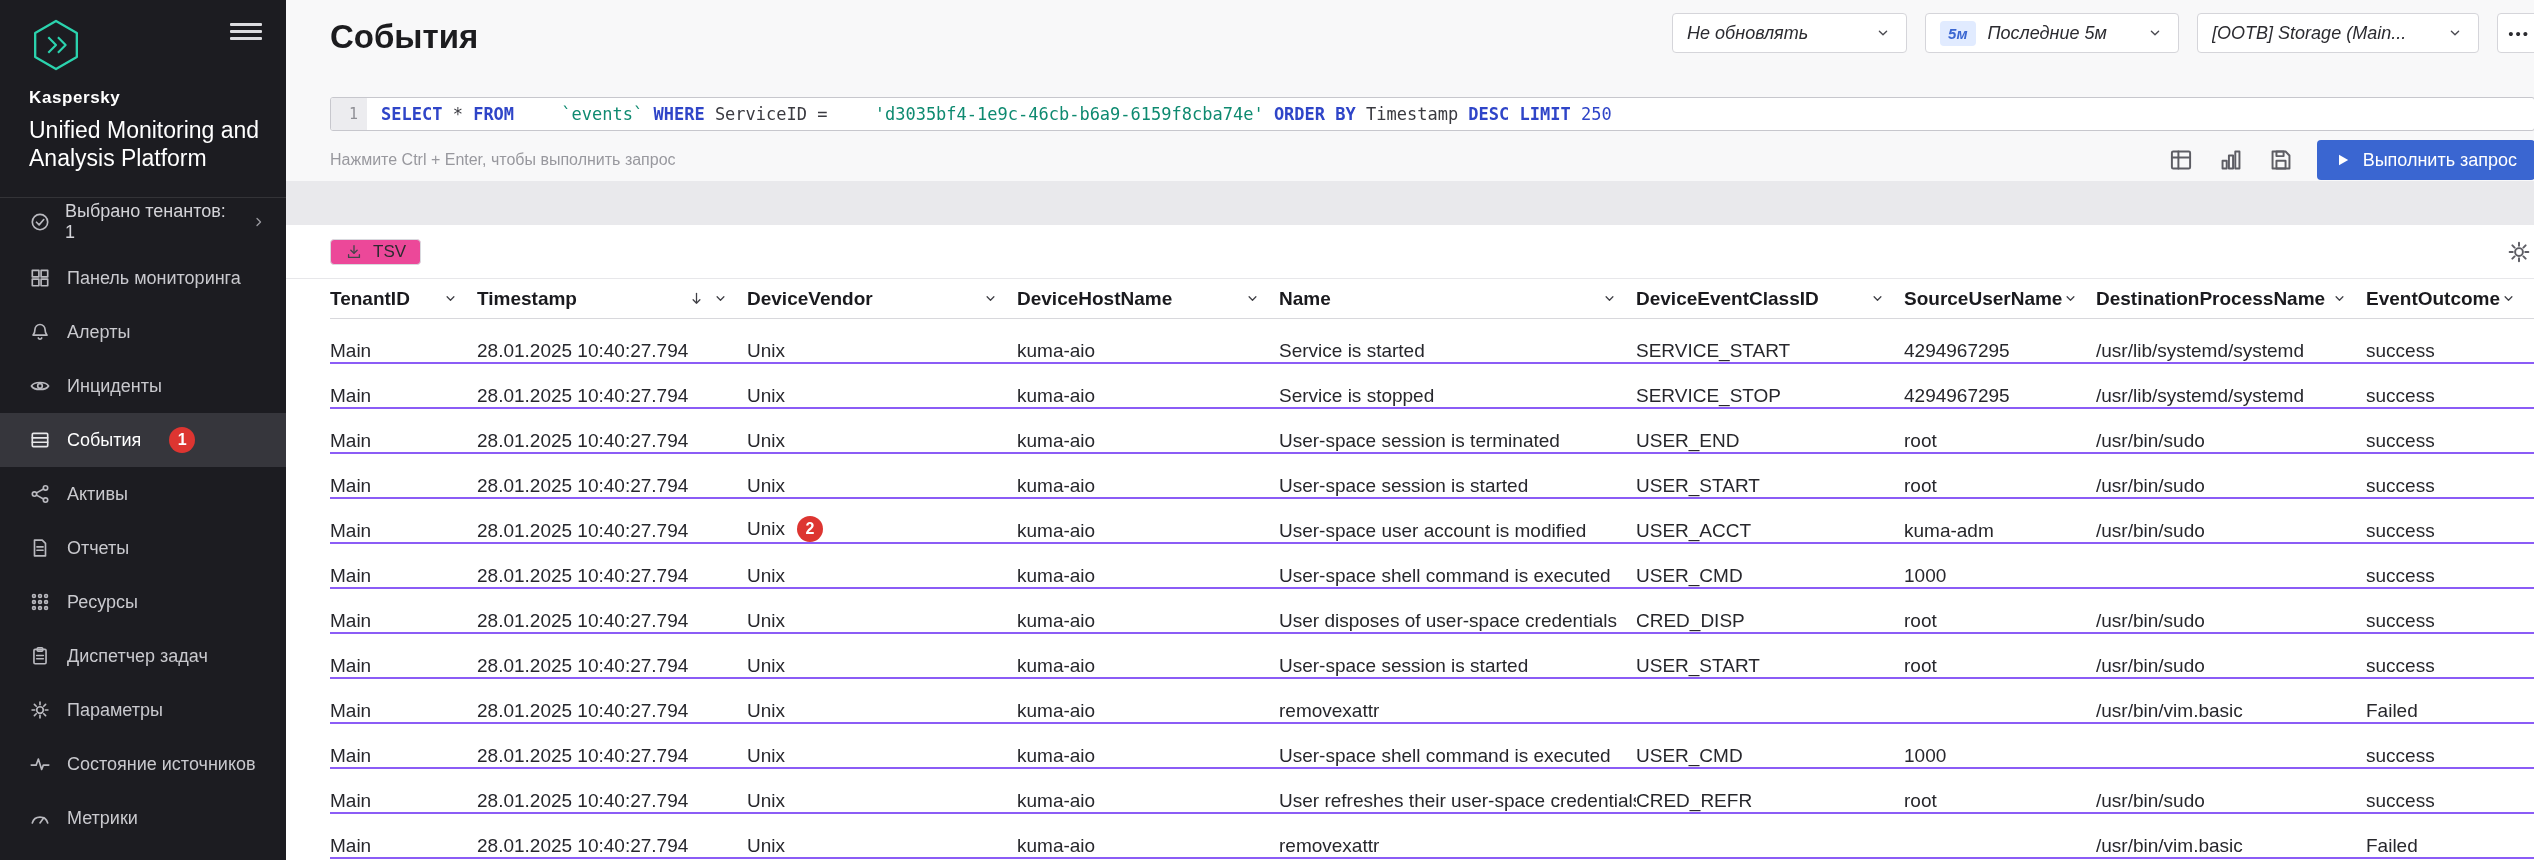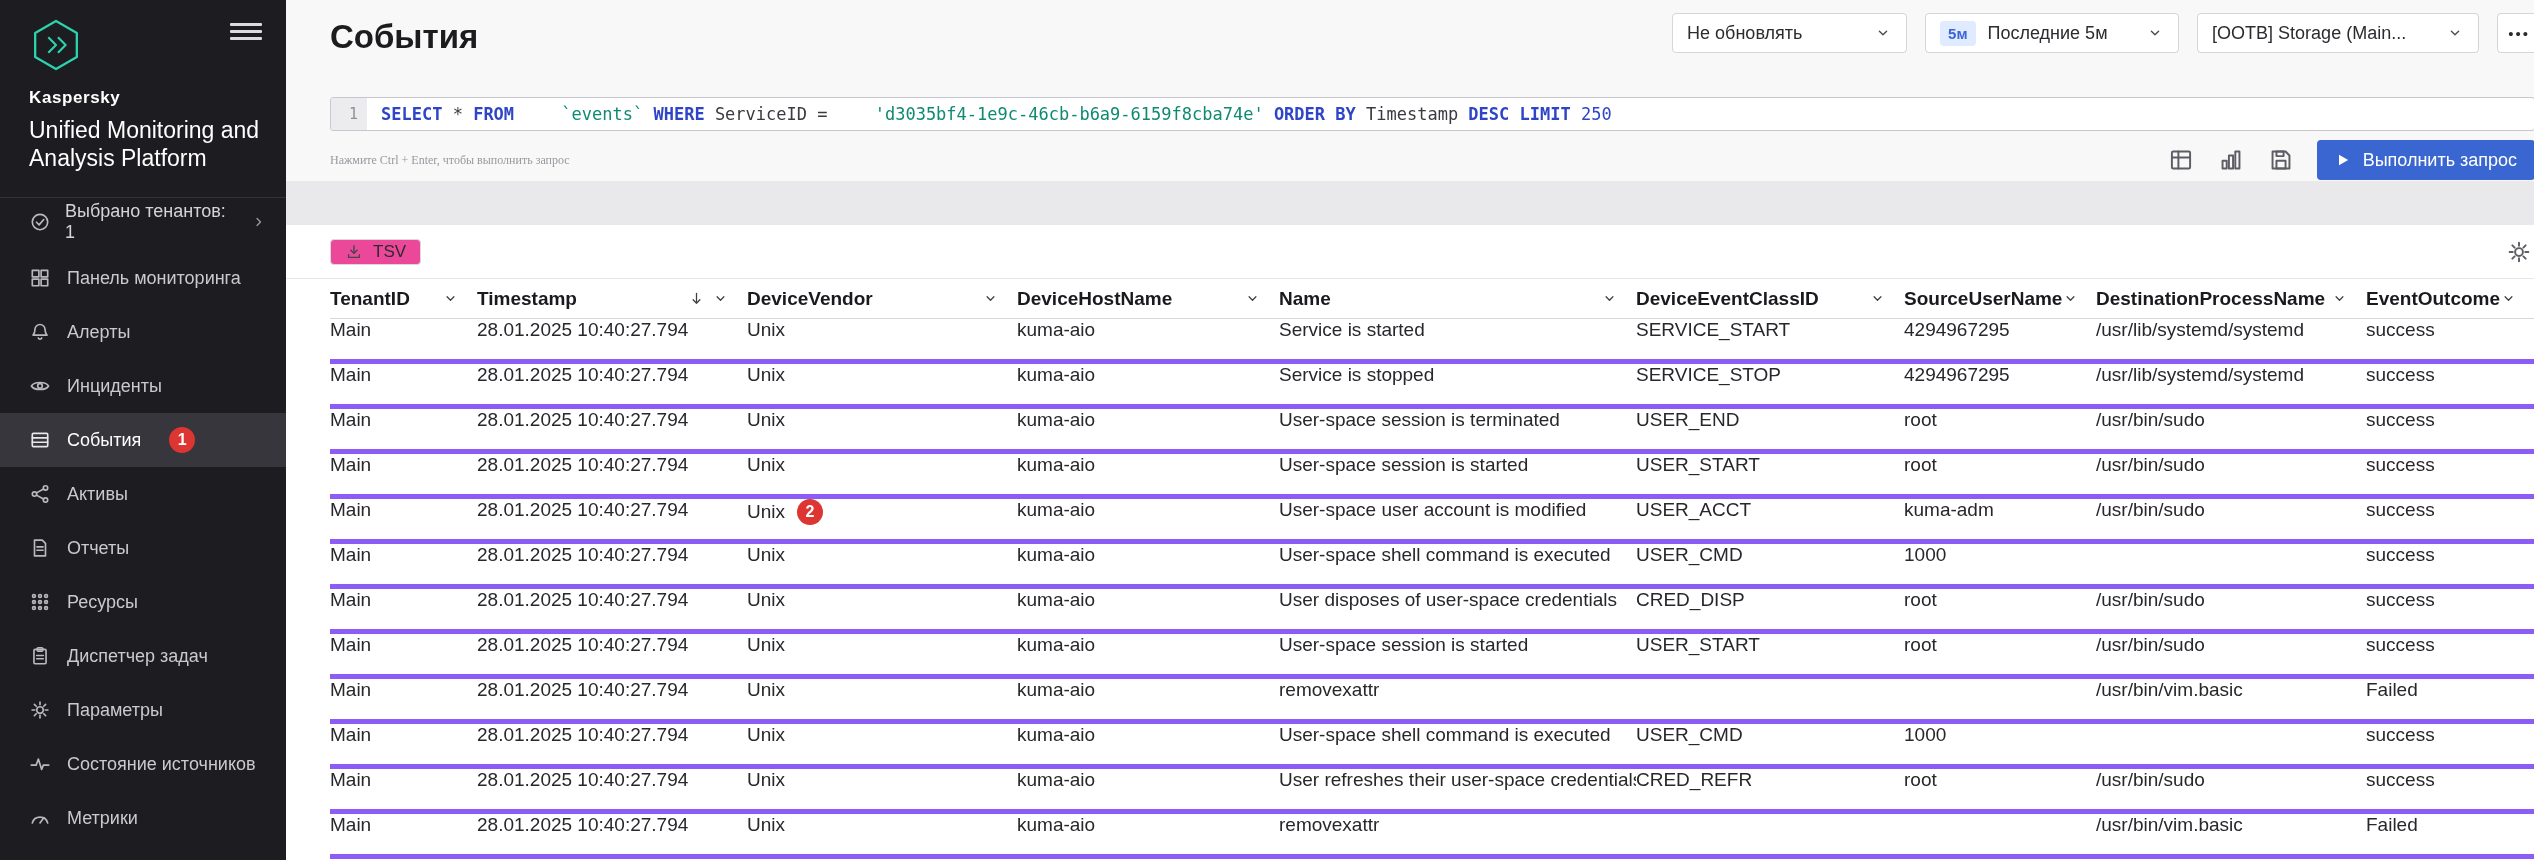--- a/index.html
+++ b/index.html
@@ -36,42 +36,42 @@
   .rbadge{min-width:26px;height:26px;border-radius:13px;background:var(--badge-red);color:#fff;
     font-size:16px;font-weight:bold;display:inline-flex;align-items:center;justify-content:center;
     padding:0 5px;margin-left:12px;flex-shrink:0;}
 
   
   main{flex:1;height:100%;position:relative;background:#f8f8f9;display:flex;flex-direction:column;}
   .topbar{position:relative;height:97px;flex-shrink:0;}
   .page-title{position:absolute;left:44px;top:18px;margin:0;font-size:33px;font-weight:700;color:#1c1c1f;}
   .controls{position:absolute;right:20px;top:13px;display:flex;gap:18px;align-items:center;}
   .select{height:40px;border:1px solid #d5d5da;border-radius:4px;background:#fff;display:flex;align-items:center;
-    gap:12px;padding:0 14px;font-size:18px;color:#2b2b30;cursor:pointer;}
+    gap:12px;padding:0 14px;font-size:18px;color:#2b2b30;cursor:pointer;font-style:italic;}
   .select .grow{flex:1;overflow:hidden;white-space:nowrap;text-overflow:ellipsis;}
   .sel-refresh{width:235px;}
   .sel-period{width:254px;}
   .sel-storage{width:282px;}
   .chev{width:18px;height:18px;color:#4a4a50;flex-shrink:0;display:flex;}
   .pill{background:#e1ebff;color:var(--accent-blue);font-size:15px;font-weight:600;padding:4px 8px;border-radius:4px;flex-shrink:0;}
   .more-btn{width:44px;height:40px;border:1px solid #d5d5da;border-radius:4px;background:#fff;font-size:15px;
     letter-spacing:2px;color:#2b2b30;display:flex;align-items:center;justify-content:center;cursor:pointer;}
 
   .query-box{margin:0 26px 0 44px;height:34px;border:1px solid #c7c7cd;border-radius:3px;background:#fff;
     display:flex;align-items:stretch;overflow:hidden;cursor:text;}
   .ln{width:36px;background:#ececef;color:#8f8f95;font-family:"DejaVu Sans Mono",monospace;font-size:15px;
     display:flex;align-items:center;justify-content:flex-end;padding-right:9px;flex-shrink:0;}
   #sql{display:flex;align-items:center;padding-left:14px;font-family:"DejaVu Sans Mono",monospace;font-size:17px;white-space:pre;}
   .tok-kw{color:#2f45c8;font-weight:bold;}
   .tok-str{color:#0e8a70;margin-left:37px;}
   .tok-num{color:#2f45c8;}
   .tok-plain{color:#3a3a40;}
 
   .query-footer{display:flex;justify-content:space-between;align-items:center;margin:8px 26px 0 44px;height:42px;flex-shrink:0;}
-  .hint{font-size:12px;color:#98989e;font-family:Liberation Serif, serif;}
+  .hint{font-size:16px;color:#98989e;}
   .qactions{display:flex;align-items:center;gap:22px;}
   .icon-btn{width:28px;height:28px;background:none;border:none;color:#5d5d64;cursor:pointer;padding:1px;display:flex;}
   .run-btn{height:40px;background:var(--accent-blue);color:#fff;border:none;border-radius:4px;font-size:18px;
     padding:0 18px;display:flex;align-items:center;gap:12px;cursor:pointer;}
   .run-btn .picon{width:16px;height:16px;display:flex;}
 
   .strip{height:44px;background:#e9e9ec;flex-shrink:0;}
 
   .content{background:#fff;flex:1;display:flex;flex-direction:column;overflow:hidden;}
   .tsv-bar{display:flex;justify-content:space-between;align-items:center;height:54px;padding:0 26px 0 44px;
@@ -80,21 +80,21 @@
     background:#ec4899;font-size:17px;color:#2b2b30;cursor:pointer;}
   .tsv-btn .ticon{width:18px;height:18px;display:flex;color:#45454b;}
   .gear-btn{background:none;border:none;width:32px;height:32px;color:#5d5d64;cursor:pointer;padding:3px;display:flex;}
 
   .table{padding:0 26px 0 44px;flex:1;overflow:hidden;}
   .thead{display:flex;height:40px;align-items:center;border-bottom:1px solid #d8d8dc;}
   .th{display:flex;align-items:center;padding-right:18px;font-size:19px;font-weight:bold;color:#1a1a1e;cursor:pointer;overflow:hidden;}
   .thicons{margin-left:auto;display:flex;align-items:center;gap:7px;color:#3f3f45;flex-shrink:0;}
   .thicons .hicon{width:17px;height:17px;display:flex;}
   .tbody{height:540px;overflow:hidden;}
-  .trow{display:flex;height:45px;align-items:flex-start;border-bottom:5px solid #8b5cf6;cursor:pointer;}
+  .trow{display:flex;height:45px;align-items:flex-end;border-bottom:2px solid #8b5cf6;cursor:pointer;}
   .td{display:flex;align-items:center;padding-right:18px;font-size:19px;color:#27272c;white-space:nowrap;overflow:hidden;}
 
   svg.ic{width:100%;height:100%;fill:none;stroke:currentColor;stroke-width:1.5;stroke-linecap:round;stroke-linejoin:round;}
 </style>
 </head>
 <body>
 
 <div class="app">
 
   <aside class="sidebar">

